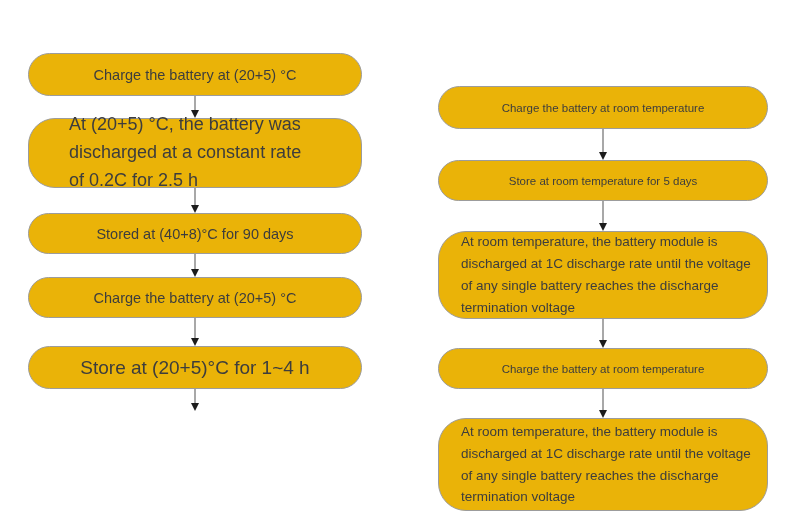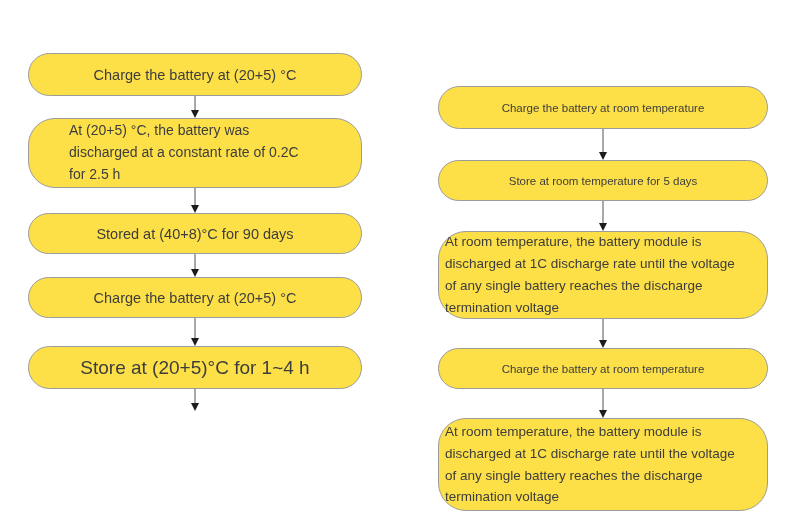--- a/index.html
+++ b/index.html
@@ -18,43 +18,43 @@
     flex-direction: column;
     align-items: center;
   }
   .flow-left  { left: 28px;  top: 53px; width: 334px; }
   .flow-right { left: 438px; top: 58px; width: 330px; margin-top: 28px; }
 
   .node {
     box-sizing: border-box;
     width: 100%;
     border: 1.4px solid #9c9c9c;
-    background: #fde047;
+    background: #eab308;
     display: flex;
     align-items: center;
     justify-content: center;
     text-align: center;
     flex: 0 0 auto;
   }
   .n-left { justify-content: flex-start; text-align: left; }
 
   
   .l1 { height: 43px; border-radius: 22px; font-size: 14.5px; }
-  .l2 { height: 70px; border-radius: 27px; font-size: 14px; padding-left: 40px; line-height: 1.55; }
+  .l2 { height: 70px; border-radius: 27px; font-size: 18px; padding-left: 40px; line-height: 1.55; }
   .l2 .txt { width: 245px; }
   .l3 { height: 41px; border-radius: 21px; font-size: 14.5px; }
   .l4 { height: 41px; border-radius: 21px; font-size: 14.5px; }
   .l5 { height: 43px; border-radius: 22px; font-size: 19px; }
   .l6 { height: 67px; border-radius: 27px; font-size: 12.5px; padding-left: 30px; line-height: 1.6; }
   .l6 .txt { width: 300px; }
 
   
   .r-s  { height: 43px; border-radius: 22px; font-size: 11.5px; }
   .r-s2 { height: 41px; border-radius: 21px; font-size: 11.5px; }
-  .r-b  { border-radius: 28px; font-size: 13.5px; padding-left: 6px; line-height: 1.62; }
+  .r-b  { border-radius: 28px; font-size: 13.5px; padding-left: 22px; line-height: 1.62; }
   .r3 { height: 88px; }
   .r5 { height: 93px; }
   .r-b .txt { width: 292px; }
 
   
   .arrow {
     display: flex;
     flex-direction: column;
     align-items: center;
     flex: 0 0 auto;

